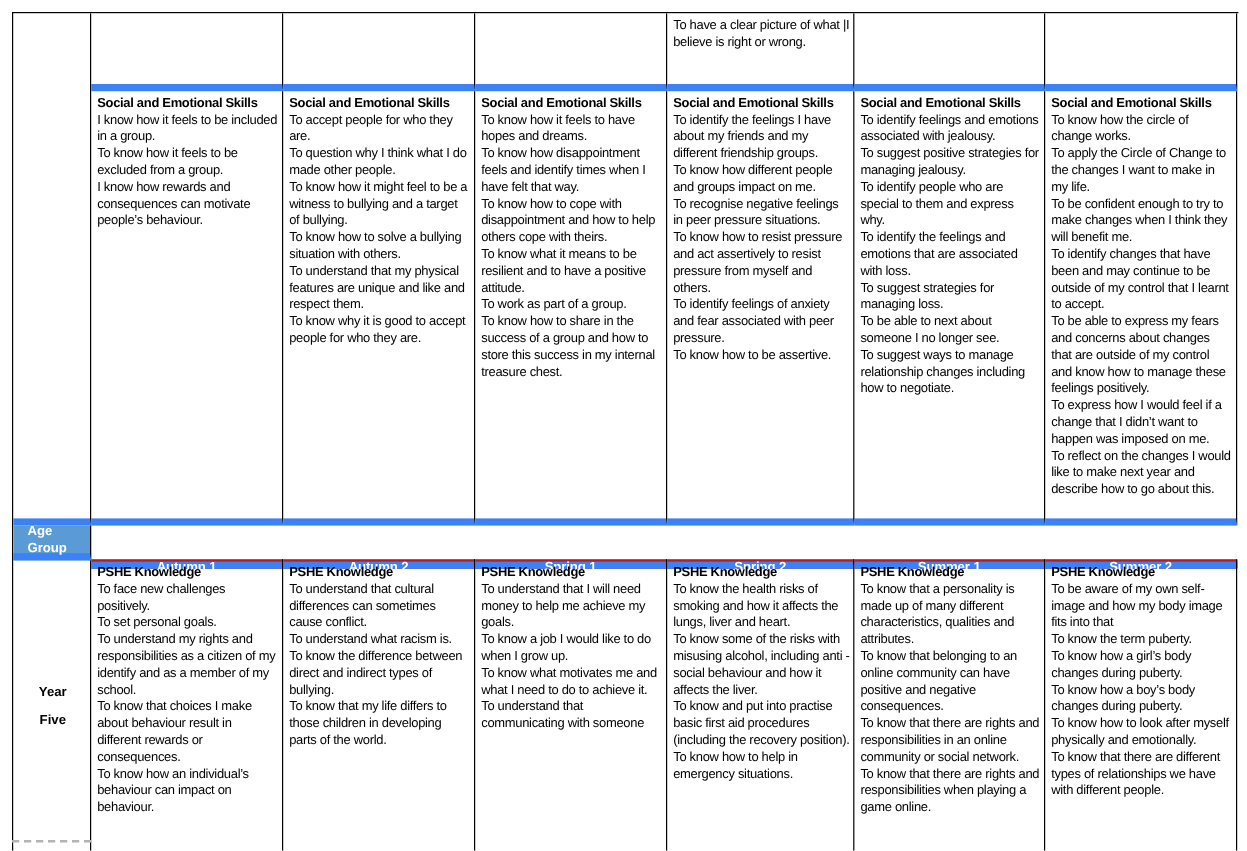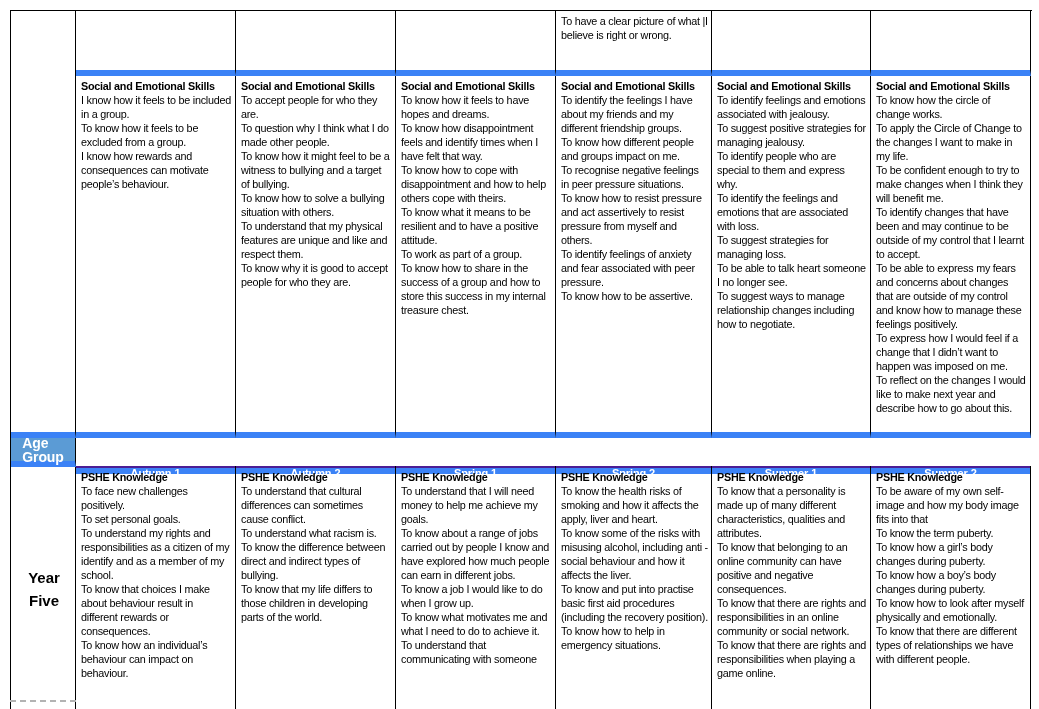--- a/index.html
+++ b/index.html
@@ -28,45 +28,45 @@
     font-size: 10.8px;
     letter-spacing: -0.25px;
     line-height: 14px;
     color: #000;
     padding: 3px 3px 2px 5px;
   }
   .left-span  { grid-column: 1; grid-row: 1 / 3; }
   .agegroup   { grid-column: 1; grid-row: 3; }
   .yearcell   { grid-column: 1; grid-row: 4; border-bottom: none;
                 display: flex; align-items: center; justify-content: center; }
-  .yeartext   { font-weight: bold; font-size: 15px; letter-spacing: 0;
+  .yeartext   { font-weight: bold; font-size: 11px; letter-spacing: 0;
                 line-height: 23px; text-align: center; }
   .topnote { overflow: hidden; }
   .ses     { overflow: hidden; }
   .pshe    { border-bottom: none; }
   .cellhead { font-weight: bold; white-space: nowrap; }
   .item { margin: 0; }
   .bluehead {
-    background: #4c1d95;
+    background: #b91c1c;
     color: #ffffff;
     font-weight: bold;
     font-size: 11px;
     letter-spacing: -0.1px;
     line-height: 13px;
     text-align: center;
     display: flex; flex-direction: column;
     align-items: center; justify-content: center;
     padding: 1px 2px;
     margin-top: 28px;
   }
   .agegroup {
     background: #5B9BD5;
     color: #ffffff;
     font-weight: bold;
-    font-size: 14px;
+    font-size: 11px;
     letter-spacing: -0.1px;
     display: flex; align-items: center; justify-content: center;
     padding: 1px 12px;
   }
   .wavy {
     text-decoration-line: underline;
     text-decoration-style: wavy;
     text-decoration-color: #4472C4;
     text-decoration-thickness: 1px;
   }
@@ -140,21 +140,20 @@
         <div class="item">To work as part of a group.</div>
         <div class="item">To know how to share in the success of a group and how to store this success in my internal treasure chest.</div>
       </div>
       <div class="cell bluehead" style="grid-area: 3 / 4;">
         <div>Dreams and Goals</div>
         <div>Spring 1</div>
       </div>
       <div class="cell pshe" style="grid-area: 4 / 4;">
         <div class="cellhead">PSHE Knowledge</div>
         <div class="item">To understand that I will need money to help me achieve my goals.</div>
-        <div class="item">To know about a range of jobs carried out by people I know and have explored how much people can earn in different jobs.</div>
         <div class="item">To know a job I would like to do when I grow up.</div>
         <div class="item">To know what motivates me and what I need to do to achieve it.</div>
         <div class="item">To understand that communicating with someone</div>
       </div>
       <div class="cell topnote" style="grid-area: 1 / 5;">
         <div class="item">To have a clear picture of what |I believe is right or wrong.</div>
       </div>
       <div class="cell ses" style="grid-area: 2 / 5;">
         <div class="cellhead">Social and Emotional Skills</div>
         <div class="item">To identify the feelings I have about my friends and my different friendship groups.</div>
@@ -163,34 +162,34 @@
         <div class="item">To know how to resist pressure and act assertively to resist pressure from myself and others.</div>
         <div class="item">To identify feelings of anxiety and fear associated with peer pressure.</div>
         <div class="item">To know how to be assertive.</div>
       </div>
       <div class="cell bluehead" style="grid-area: 3 / 5;">
         <div>Healthy Me</div>
         <div>Spring 2</div>
       </div>
       <div class="cell pshe" style="grid-area: 4 / 5;">
         <div class="cellhead">PSHE Knowledge</div>
-        <div class="item">To know the health risks of smoking and how it affects the apply, liver and heart.</div>
+        <div class="item">To know the health risks of smoking and how it affects the lungs, liver and heart.</div>
         <div class="item">To know some of the risks with misusing alcohol, including anti -social behaviour and how it affects the liver.</div>
         <div class="item">To know and put into practise basic first aid procedures (including the recovery position).</div>
         <div class="item">To know how to help in emergency situations.</div>
       </div>
       <div class="cell topnote" style="grid-area: 1 / 6;"></div>
       <div class="cell ses" style="grid-area: 2 / 6;">
         <div class="cellhead">Social and Emotional Skills</div>
         <div class="item">To identify feelings and emotions associated with jealousy.</div>
         <div class="item">To suggest positive strategies for managing jealousy.</div>
         <div class="item">To identify people who are special to them and express why.</div>
         <div class="item">To identify the feelings and emotions that are associated with loss.</div>
         <div class="item">To suggest strategies for managing loss.</div>
-        <div class="item">To be able to talk heart someone I no longer see.</div>
+        <div class="item">To be able to next about someone I no longer see.</div>
         <div class="item">To suggest ways to manage relationship changes including how to negotiate.</div>
       </div>
       <div class="cell bluehead" style="grid-area: 3 / 6; align-items: center;">
         <div>Relationships</div>
         <div>Summer 1</div>
       </div>
       <div class="cell pshe" style="grid-area: 4 / 6;">
         <div class="cellhead">PSHE Knowledge</div>
         <div class="item">To know that a personality is made up of many different characteristics, qualities and attributes.</div>
         <div class="item">To know that belonging to an online community can have positive and negative consequences.</div>

